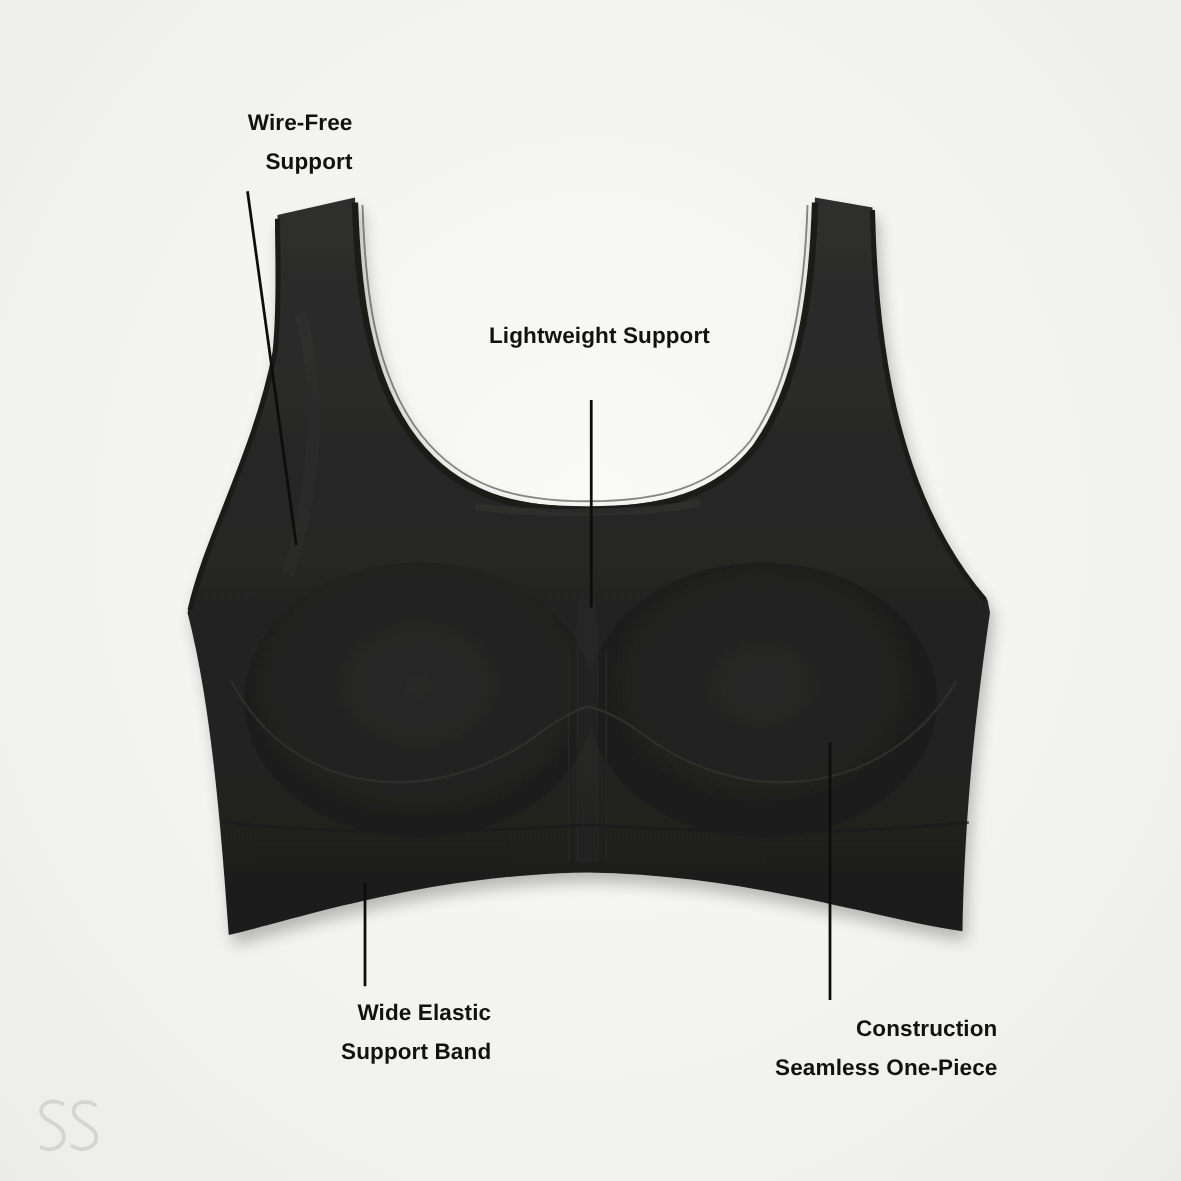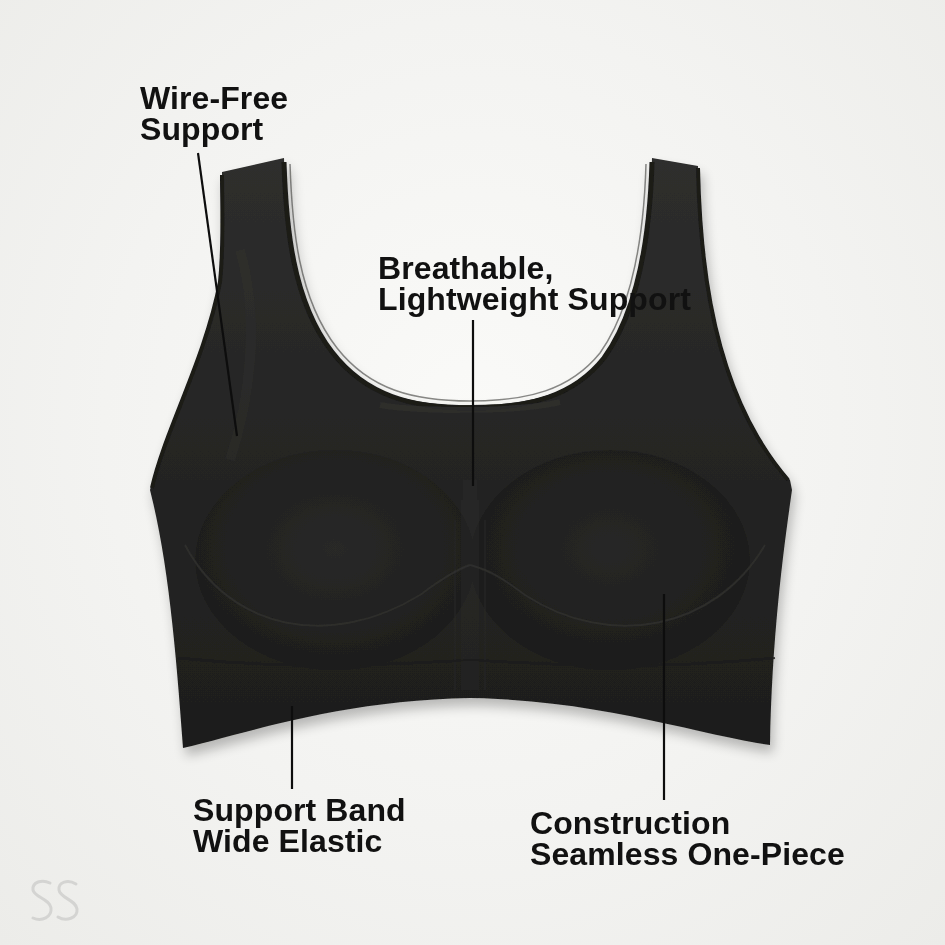--- a/index.html
+++ b/index.html
@@ -9,24 +9,24 @@
       font-family: "Liberation Sans", "DejaVu Sans", sans-serif;
     }
     .canvas {
       position: relative; width: 945px; height: 945px;
       background: radial-gradient(ellipse at 50% 45%, #fafaf8 0%, #f3f3f1 55%, #ecece9 100%);
     }
     .product { position: absolute; left: 0; top: 0; width: 945px; height: 945px; }
     .label {
       position: absolute;
       font-weight: bold;
-      font-size: 32px;
+      font-size: 18px;
       line-height: 31px;
       color: #111111;
-      text-align: left;
+      text-align: right;
       white-space: nowrap;
       letter-spacing: 0.1px;
     }
     .label span { display: block; }
     .logo { position: absolute; left: 28px; top: 877px; width: 54px; height: 48px; }
   </style>
 </head>
 <body>
 
 <div class="canvas">
@@ -107,27 +107,26 @@
     <line x1="292" y1="706" x2="292" y2="789" stroke="#0d0d0d" stroke-width="2.2"></line>
     <line x1="664" y1="594" x2="664" y2="800" stroke="#0d0d0d" stroke-width="2.2"></line>
   </svg>
 
   <div class="label" style="left:140px; top:83px; width:142px;">
     <span>Wire-Free</span>
     <span>Support</span>
   </div>
 
   <div class="label" style="left:378px; top:253px; width:190px;">
-    <span>Breathable,</span>
     <span>Lightweight Support</span>
   </div>
 
   <div class="label" style="left:193px; top:795px; width:200px;">
+    <span>Wide Elastic</span>
     <span>Support Band</span>
-    <span>Wide Elastic</span>
   </div>
 
   <div class="label" style="left:530px; top:808px; width:268px;">
     <span>Construction</span>
     <span>Seamless One-Piece</span>
   </div>
 
   <svg class="logo" viewBox="0 0 54 48">
     <g fill="none" stroke="#d4d4d2" stroke-width="3" stroke-linecap="round">
 

